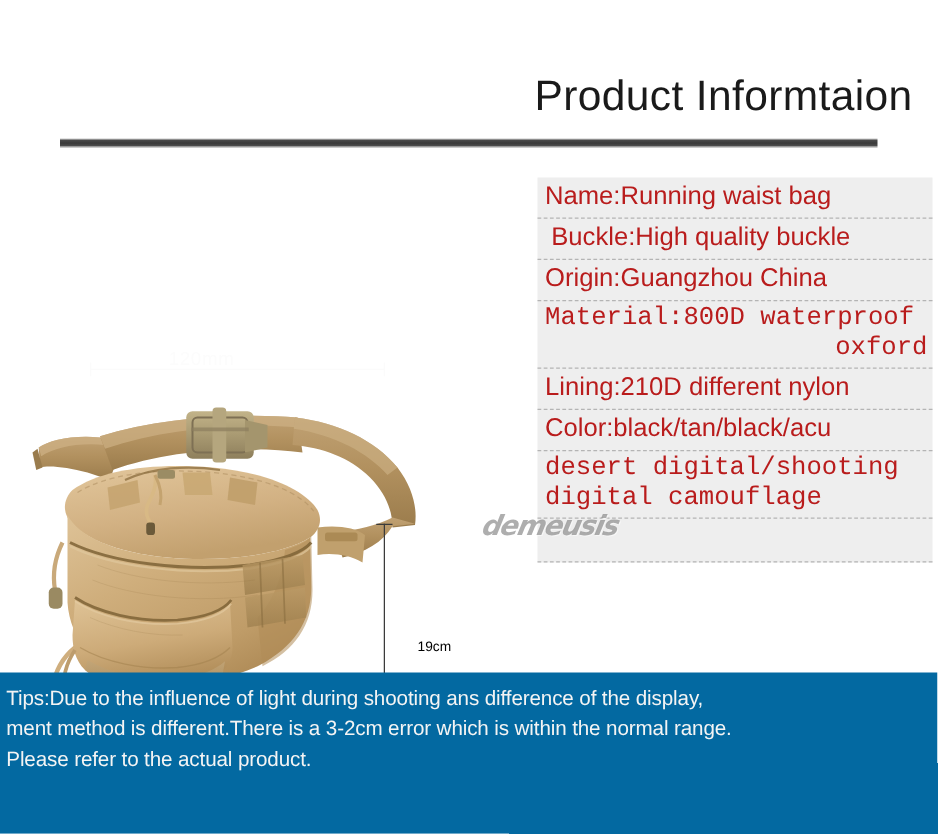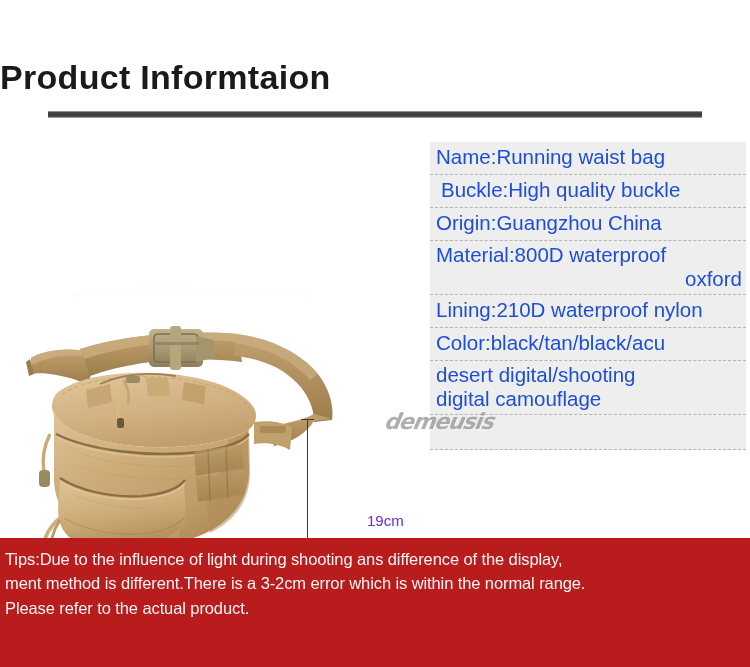--- a/index.html
+++ b/index.html
@@ -18,23 +18,23 @@
     position: absolute;
     top: 0; left: 0;
     width: 750px;
     height: 130px;
   }
   #page-title {
     position: absolute;
     top: 58px;
     left: 0;
     width: 730px;
-    text-align: left;
+    text-align: right;
     font-size: 34px;
-    font-weight: 700;
+    font-weight: 400;
     color: #1a1a1a;
     letter-spacing: 0.3px;
   }
   #header-divider {
     position: absolute;
     top: 111px;
     left: 48px;
     width: 654px;
     height: 7px;
     background: linear-gradient(to bottom,
@@ -85,24 +85,23 @@
     top: 190px;
     left: 18px;
     width: 330px;
     height: 270px;
   }
   #bag svg { display: block; }
 
   
   .dim-label {
     position: absolute;
-    font-size: 15px;
-    color: #6d28d9;
+    font-size: 11px;
+    color: #000000;
     white-space: nowrap;
-    margin-left: 33px;
   }
   #dim-17-label { top: 481px; left: 95px; }
   #dim-15-label { top: 486px; left: 256px; }
   #dim-19-label { top: 380px; left: 334px; }
 
   #dim-17-line {
     position: absolute;
     top: 451px; left: 65px;
     width: 176px; height: 1px;
     background: #2b2b2b;
@@ -157,32 +156,32 @@
     padding: 0;
   }
   .spec-row {
     position: relative;
     min-height: 33px;
     display: flex;
     align-items: center;
     padding: 1px 4px 2px 6px;
     border-bottom: 1px dashed #b4b4b4;
     font-size: 20.5px;
-    color: #1d4ed8;
+    color: #b91c1c;
     line-height: 1.12;
   }
   .spec-row:first-child { border-top: none; }
   .spec-row.multi {
     display: block;
     padding-top: 2px;
     padding-bottom: 3px;
   }
   .spec-row.multi div { line-height: 1.17; }
   .spec-row.indent { padding-left: 11px; }
-  .spec-row.tall { min-height: 36px; }
+  .spec-row.tall { min-height: 36px; font-family: Liberation Mono, monospace; }
   .spec-row.empty { min-height: 35px; }
 
   
   #watermark {
     position: absolute;
     top: 409px;
     left: 386px;
     width: 120px;
     height: 26px;
     font-family: "DejaVu Sans", sans-serif;
@@ -196,21 +195,21 @@
     pointer-events: none;
     overflow: hidden;
   }
 
   
   #tips-banner {
     position: absolute;
     top: 538px; left: 0;
     width: 750px;
     height: 129px;
-    background: #b91c1c;
+    background: #0369a1;
     padding: 9px 6px 6px 5px;
   }
   #tips-text {
     color: #f4f4f4;
     font-size: 16.5px;
     line-height: 1.47;
     font-family: "Liberation Sans", sans-serif;
     letter-spacing: -0.1px;
   }
   #tips-text div { white-space: nowrap; }
@@ -381,21 +380,21 @@
     <span>Buckle:High quality buckle</span>
   </div>
   <div class="spec-row">
     <span>Origin:Guangzhou China</span>
   </div>
   <div class="spec-row multi tall">
     <div>Material:800D waterproof</div>
     <div style="text-align:right">oxford</div>
   </div>
   <div class="spec-row">
-    <span>Lining:210D waterproof nylon</span>
+    <span>Lining:210D different nylon</span>
   </div>
   <div class="spec-row">
     <span>Color:black/tan/black/acu</span>
   </div>
   <div class="spec-row multi tall">
     <div>desert digital/shooting</div>
     <div>digital camouflage</div>
   </div>
   <div class="spec-row empty"></div>
 </div>

